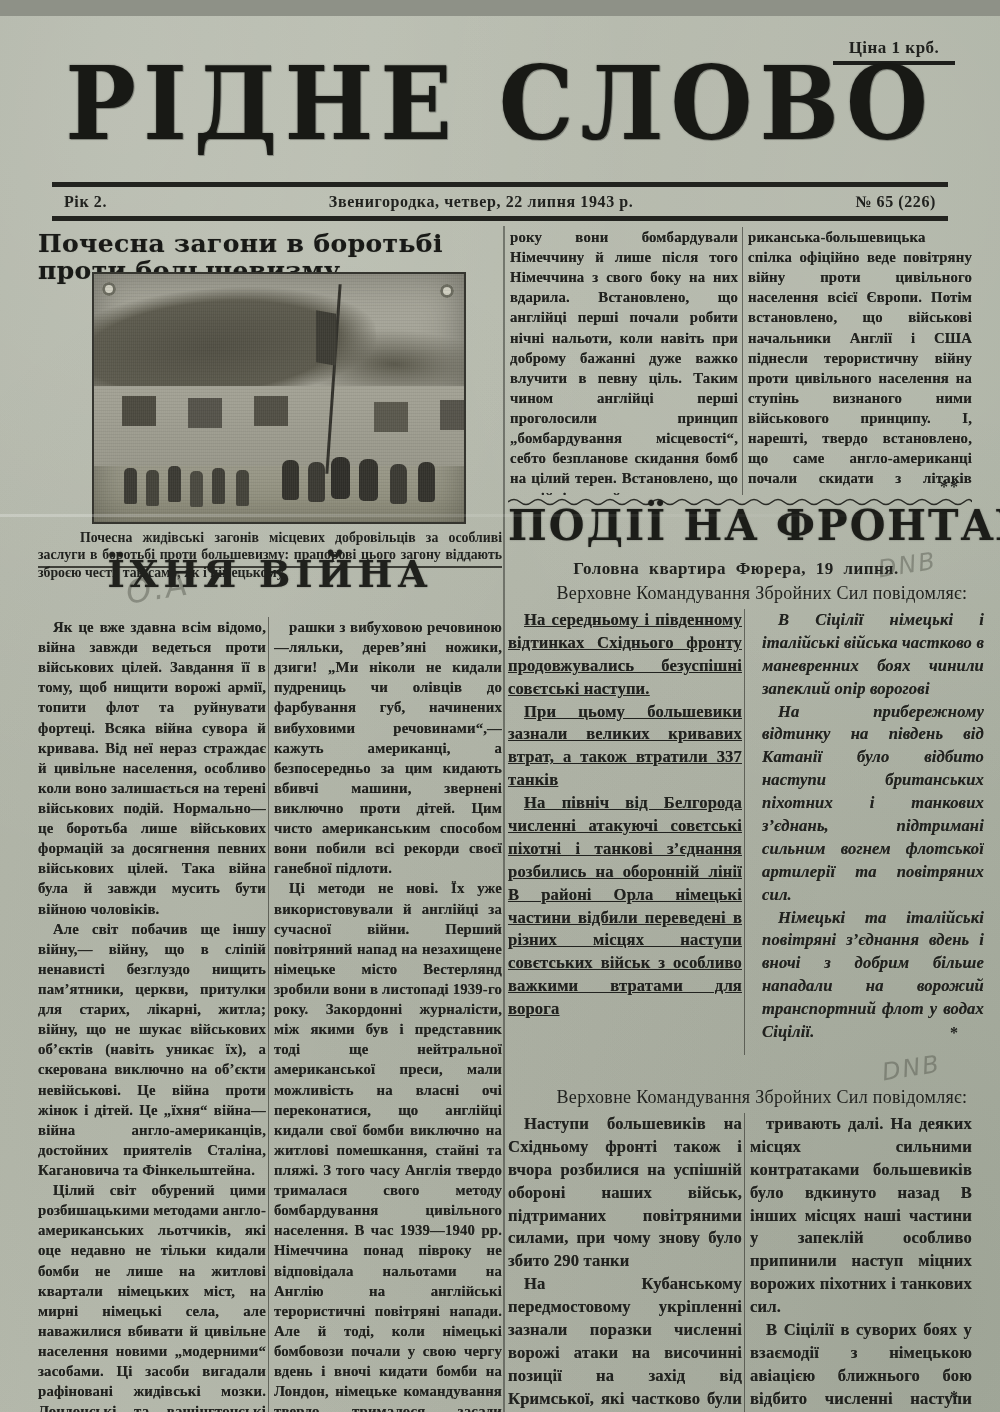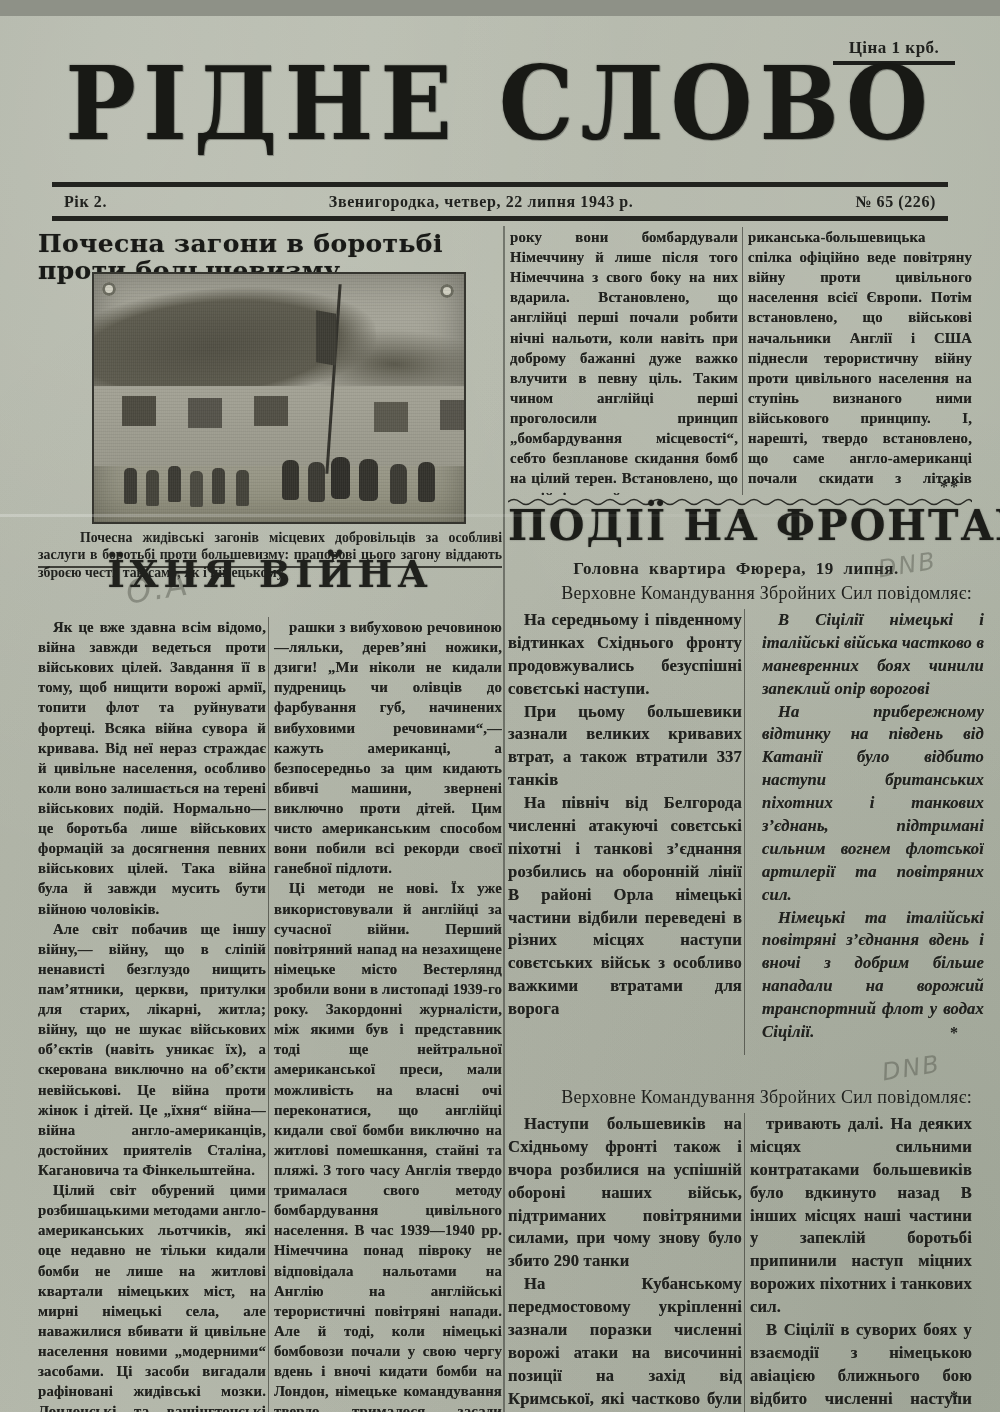--- a/index.html
+++ b/index.html
@@ -97,21 +97,21 @@
   .fe-head{
     position:absolute;top:489px;left:508px;width:464px;text-align:center;
     font:700 41px/1 "DejaVu Serif",serif;letter-spacing:2px;color:#1c1d19;
     transform:scaleY(1.05);text-shadow:0 0 1.5px rgba(20,20,18,.5);white-space:nowrap;
   }
   .fe-date{
     position:absolute;width:464px;left:504px;text-align:center;
     font:700 17px/1.2 "Liberation Serif",serif;word-spacing:5px;letter-spacing:.5px;
   }
   .fe-intro{
-    position:absolute;width:464px;left:508px;text-align:right;
+    position:absolute;width:464px;left:530px;text-align:center;
     font:400 18px/1.2 "Liberation Serif",serif;letter-spacing:.3px;
   }
   .endmark{display:block;text-align:right;padding-right:14px;font-weight:700;letter-spacing:2px;}
 </style>
 </head>
 <body>
 
 <div class="page">
 
   <div class="price">Ціна 1 крб.</div>
@@ -170,21 +170,21 @@
   <svg class="wavy" viewBox="0 0 464 10">
     <path d="M0 5 Q 6 0 12 5 T 24 5 T 36 5 T 48 5 T 60 5 T 72 5 T 84 5 T 96 5 T 108 5 T 120 5 T 132 5 T 144 5 T 156 5 T 168 5 T 180 5 T 192 5 T 204 5 T 216 5 T 228 5 T 240 5 T 252 5 T 264 5 T 276 5 T 288 5 T 300 5 T 312 5 T 324 5 T 336 5 T 348 5 T 360 5 T 372 5 T 384 5 T 396 5 T 408 5 T 420 5 T 432 5 T 444 5 T 456 5 T 464 5" fill="none" stroke="#2a2b26" stroke-width="1.6"></path>
   </svg>
 
   <div class="fe-head">ПОДІЇ НА ФРОНТАХ</div>
 
   <div class="fe-date" style="top:543px;">Головна квартира Фюрера, 19 липня.</div>
   <span class="hand" style="top:537px;left:878px;font-size:24px;">DNB</span>
   <div class="fe-intro" style="top:567px;">Верховне Командування Збройних Сил повідомляє:</div>
 
-  <div class="bodycol fecol" style="top:593px;left:508px;width:234px;height:446px;">
+  <div class="bodycol fecol" style="top:593px;left:508px;width:234px;height:446px;text-decoration:underline;">
       <p class="para">На середньому і південному відтинках Східнього фронту продовжувались безуспішні совєтські наступи.</p>
       <p class="para">При цьому большевики зазнали великих кривавих втрат, а також втратили 337 танків</p>
       <p class="para">На північ від Белгорода численні атакуючі совєтські піхотні і танкові з’єднання розбились на оборонній лінії В районі Орла німецькі частини відбили переведені в різних місцях наступи совєтських військ з особливо важкими втратами для ворога</p>
     </div>
   <div class="vrule" style="top:593px;left:744px;height:446px;"></div>
   <div class="bodycol fecol" style="top:593px;left:762px;width:222px;height:432px;font-style:italic;">
       <p class="para">В Сіцілії німецькі і італійські війська частково в маневренних боях чинили запеклий опір ворогові</p>
       <p class="para">На прибережному відтинку на південь від Катанії було відбито наступи британських піхотних і танкових з’єднань, підтримані сильним вогнем флотської артилерії та повітряних сил.</p>
       <p class="para">Німецькі та італійські повітряні з’єднання вдень і вночі з добрим більше нападали на ворожий транспортний флот у водах Сіцілії.</p>
       <p class="para">При захисті під час нападу на німецький караван суден біля норвезького і голландського узбережжя був затоплений ворожий підводний човен та збито німецькими винищувачами і охоронними суднами 5 літаків. Над Ла-Маншем і на Атлантичному океані знищено 4 ворожі літаки, в тому числі великий літаючий човен. Втрачено один власний винищувач. Минулої ночі поодинокі ворожі літаки перелітали над районами Райху.</p>
@@ -193,18 +193,18 @@
 
   <span class="hand" style="top:1040px;left:882px;font-size:24px;">DNB</span>
   <div class="fe-intro" style="top:1071px;">Верховне Командування Збройних Сил повідомляє:</div>
 
   <div class="bodycol fecol" style="top:1097px;left:508px;width:234px;height:315px;">
       <p class="para">Наступи большевиків на Східньому фронті також і вчора розбилися на успішній обороні наших військ, підтриманих повітряними силами, при чому знову було збито 290 танки</p>
       <p class="para">На Кубанському передмостовому укріпленні зазнали поразки численні ворожі атаки на височинні позиції на захід від Кримської, які частково були розбиті ще на вихідних позиціях</p>
     </div>
   <div class="vrule" style="top:1097px;left:744px;height:315px;"></div>
   <div class="bodycol fecol" style="top:1097px;left:750px;width:222px;height:315px;">
-      <p class="para">тривають далі. На деяких місцях сильними контратаками большевиків було вдкинуто назад В інших місцях наші частини у запеклій боротьбі припинили наступ міцних ворожих піхотних і танкових сил.</p>
+      <p class="para">тривають далі. На деяких місцях сильними контратаками большевиків було вдкинуто назад В інших місцях наші частини у запеклій особливо припинили наступ міцних ворожих піхотних і танкових сил.</p>
       <p class="para">В Сіцілії в суворих боях у взаємодії з німецькою авіацією ближнього бою відбито численні наступи ворожих піхотних і танкових сил. Німецькі та італійські повітряні сили учора також спрямовували свої напади з добрими наслідками на транспортний флот ворога. При цих нападах був, між іншим, затоплений один ворожий фрахтер місткістю понад 10000 брт.</p>
     </div>
   <span class="endmark" style="position:absolute;top:1372px;left:930px;width:30px;">*</span>
 
 </div>
 
 </body></html>

